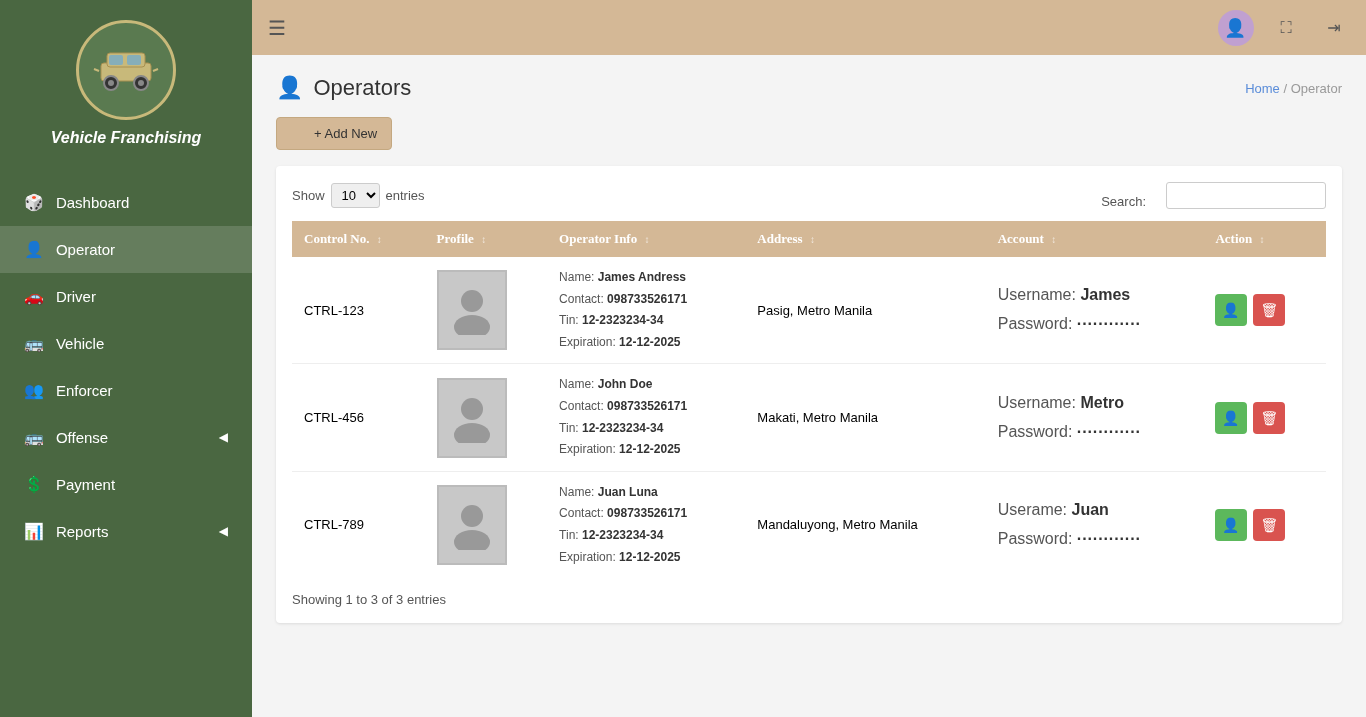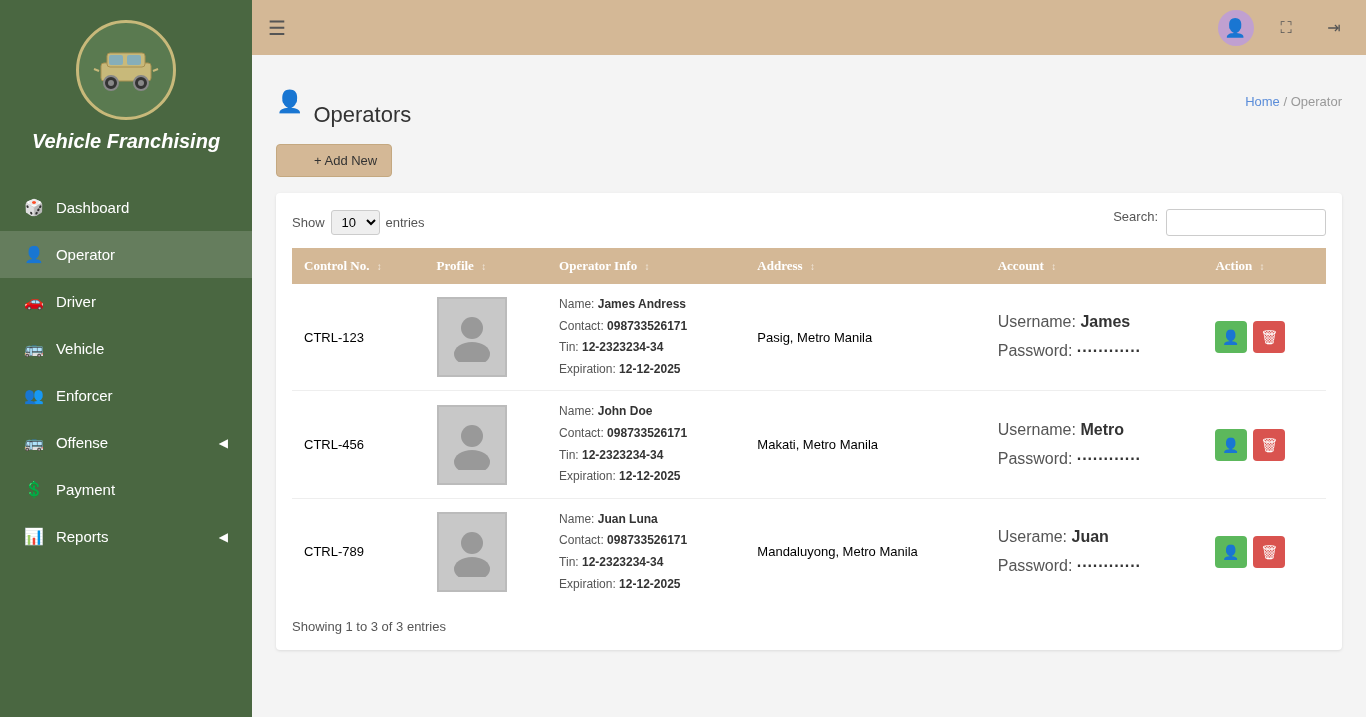--- a/index.html
+++ b/index.html
@@ -27,21 +27,21 @@
       height: 100px;
       border: 3px solid #c8b97a;
       border-radius: 50%;
       display: flex;
       align-items: center;
       justify-content: center;
       background: #5a7a50;
       margin-bottom: 8px;
     }
     #sidebar .logo-title {
-      font-size: 20px;
+      font-size: 16px;
       font-weight: bold;
       font-style: italic;
       text-align: center;
       color: white;
       line-height: 1.3;
     }
     #sidebar .nav-items {
       width: 100%;
       margin-top: 10px;
     }
@@ -99,21 +99,21 @@
     .page-header {
       display: flex;
       justify-content: space-between;
       align-items: center;
       margin-bottom: 16px;
     }
     .page-title-area {
       display: flex; align-items: center; gap: 10px;
     }
     .page-title {
-      font-size: 22px; color: #333; font-weight: normal; margin-top: 27px;
+      font-size: 22px; color: #333; font-weight: normal;
     }
     .breadcrumb { font-size: 13px; color: #888; }
     .breadcrumb a { color: #5b8dd9; text-decoration: none; }
     .breadcrumb span { color: #999; }
 
     .btn-add-new {
       background: #d4b896;
       border: 1px solid #c4a880;
       padding: 8px 14px;
       border-radius: 4px;
@@ -135,21 +135,21 @@
       align-items: center;
       margin-bottom: 12px;
     }
     .show-entries { display: flex; align-items: center; gap: 6px; font-size: 13px; color: #555; }
     .show-entries select {
       border: 1px solid #ccc;
       padding: 3px 6px;
       border-radius: 3px;
       font-size: 13px;
     }
-    .search-area { display: flex; align-items: flex-start; gap: 8px; font-size: 13px; color: #555; }
+    .search-area { display: flex; align-items: flex-end; gap: 20px; font-size: 13px; color: #555; }
     .search-area input {
       border: 1px solid #ccc;
       padding: 5px 8px;
       border-radius: 3px;
       width: 160px;
       font-size: 13px;
     }
 
     table { width: 100%; border-collapse: collapse; }
     thead tr { background: #d4b896; }

